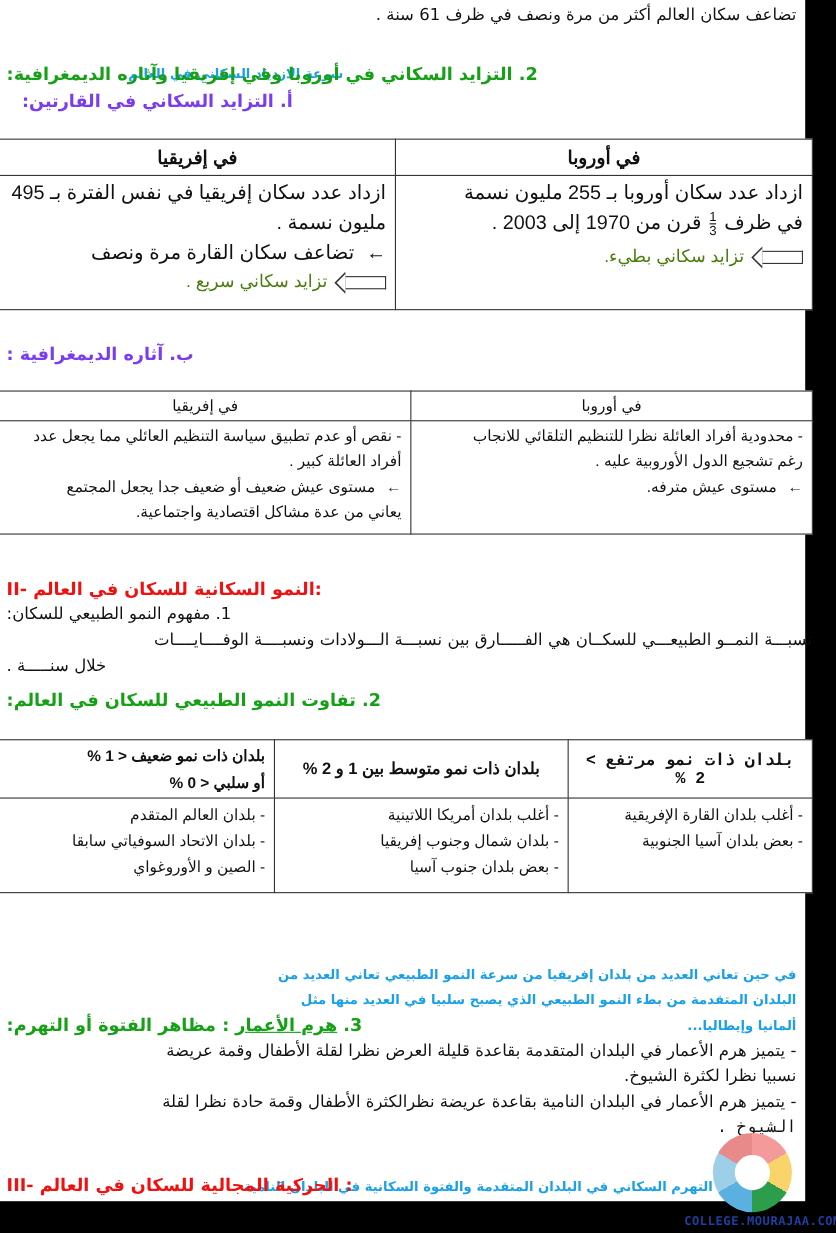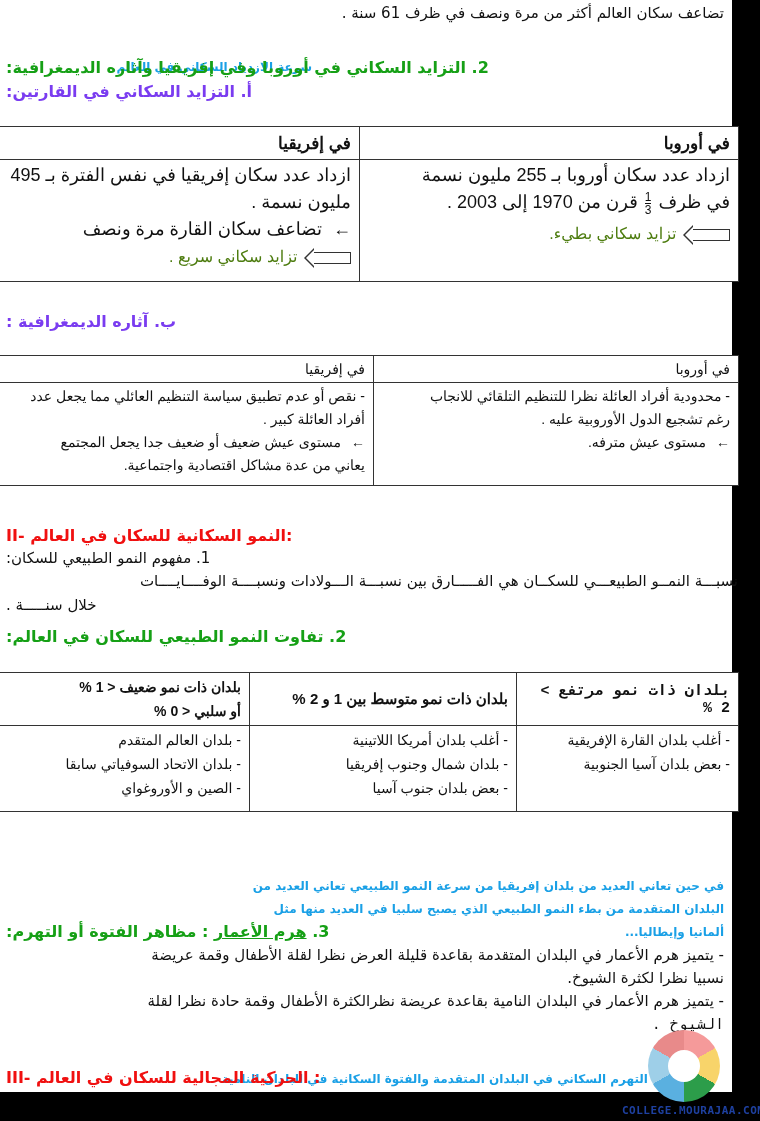--- a/index.html
+++ b/index.html
@@ -19,21 +19,21 @@
   .green { color:#16a016; font-weight:bold; font-size:16px; }
   .purple { color:#7a3cf0; font-weight:bold; font-size:16px; }
   .red { color:#f01010; font-weight:bold; font-size:16px; }
   .u { text-decoration:underline; }
 
   table.doc {
     position:absolute; border-collapse:collapse; direction:rtl; background:#fff;
     font-family:"Liberation Sans", sans-serif; color:#111;
   }
   table.doc td { border:1px solid #333; vertical-align:top; padding:2px 8px; }
-  table.doc td.head { font-weight:bold; font-size:17px; height:28px; vertical-align:middle; }
+  table.doc td.head { text-align:center; font-weight:bold; font-size:17px; height:28px; vertical-align:middle; }
   table.doc td.head.norm { font-weight:normal; font-size:14px; height:22px; }
   .cell-line { display:block; white-space:nowrap; }
   .t1 .cell-line { font-size:18px; line-height:27px; }
   .t2 .cell-line { font-size:14px; line-height:23px; }
   .t3 .cell-line { font-size:14px; line-height:24px; }
   .cyan-text { color:#4d7c0f; }
   .arrow { display:inline-block; margin-left:6px; }
   .hollow-arrow {
     display:inline-block; width:36px; height:10px; border:1px solid #333; border-left:none;
     position:relative; vertical-align:middle; margin-left:12px;
@@ -64,21 +64,21 @@
 </style>
 </head>
 <body>
 
 <div class="page">
 
   <div class="line r black" style="top:4px;">تضاعف سكان العالم أكثر من مرة ونصف في ظرف 61 سنة .</div>
   <div class="line r blue" style="top:26px;right:420px;">سرعة الازدياد السكاني في العالم</div>
 
   <div class="line green" style="top:58px;left:6px;direction:rtl;">2. التزايد السكاني في أوروبا وفي إفريقيا وآثاره الديمغرافية:</div>
-  <div class="line purple" style="top:82px;left:6px;">أ. التزايد السكاني في القارتين:</div>
+  <div class="line purple" style="top:82px;left:20px;">أ. التزايد السكاني في القارتين:</div>
 
   <table class="doc t1" style="top:126px;left:-1px;width:740px;height:156px;">
     <tbody>
         <tr>
       <td class="head" style="width:362px;">في أوروبا</td>
       <td class="head">في إفريقيا</td>
     </tr>
     <tr>
       <td>
         <span class="cell-line">ازداد عدد سكان أوروبا بـ 255 مليون نسمة</span>

